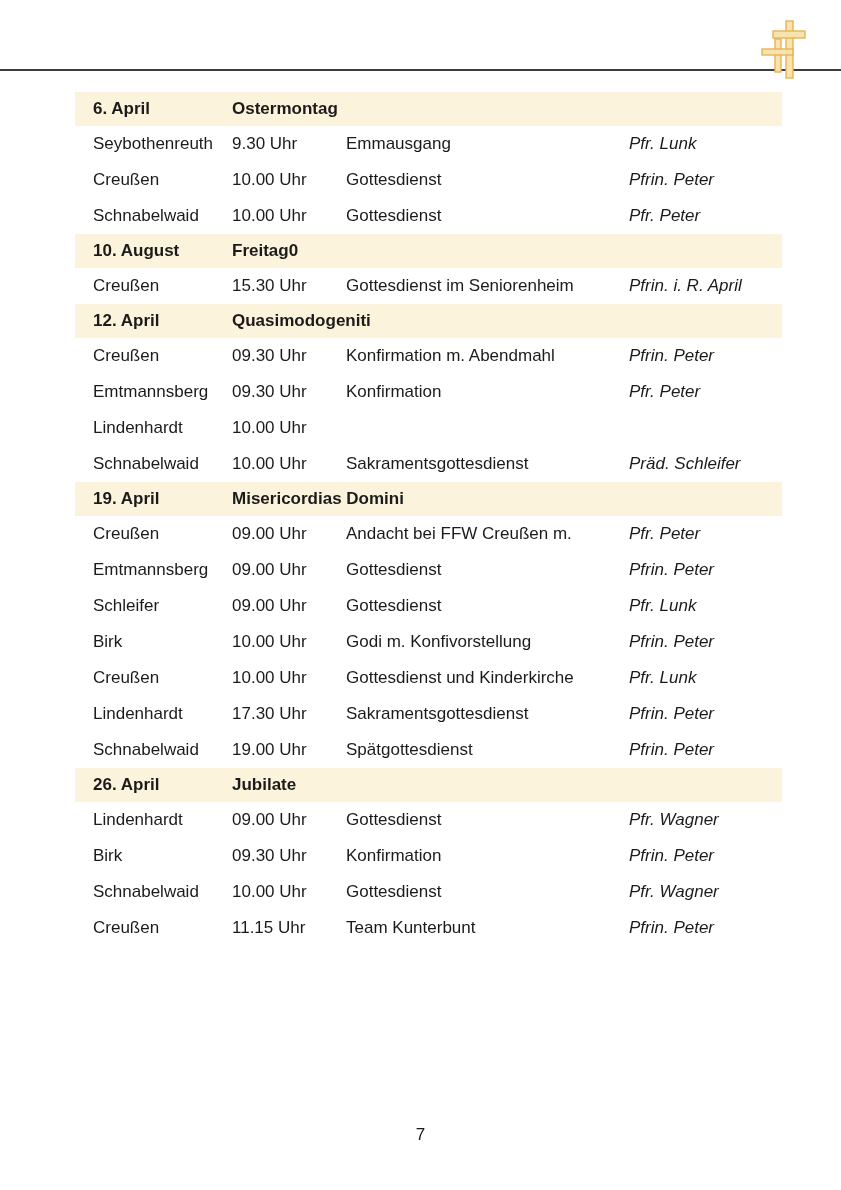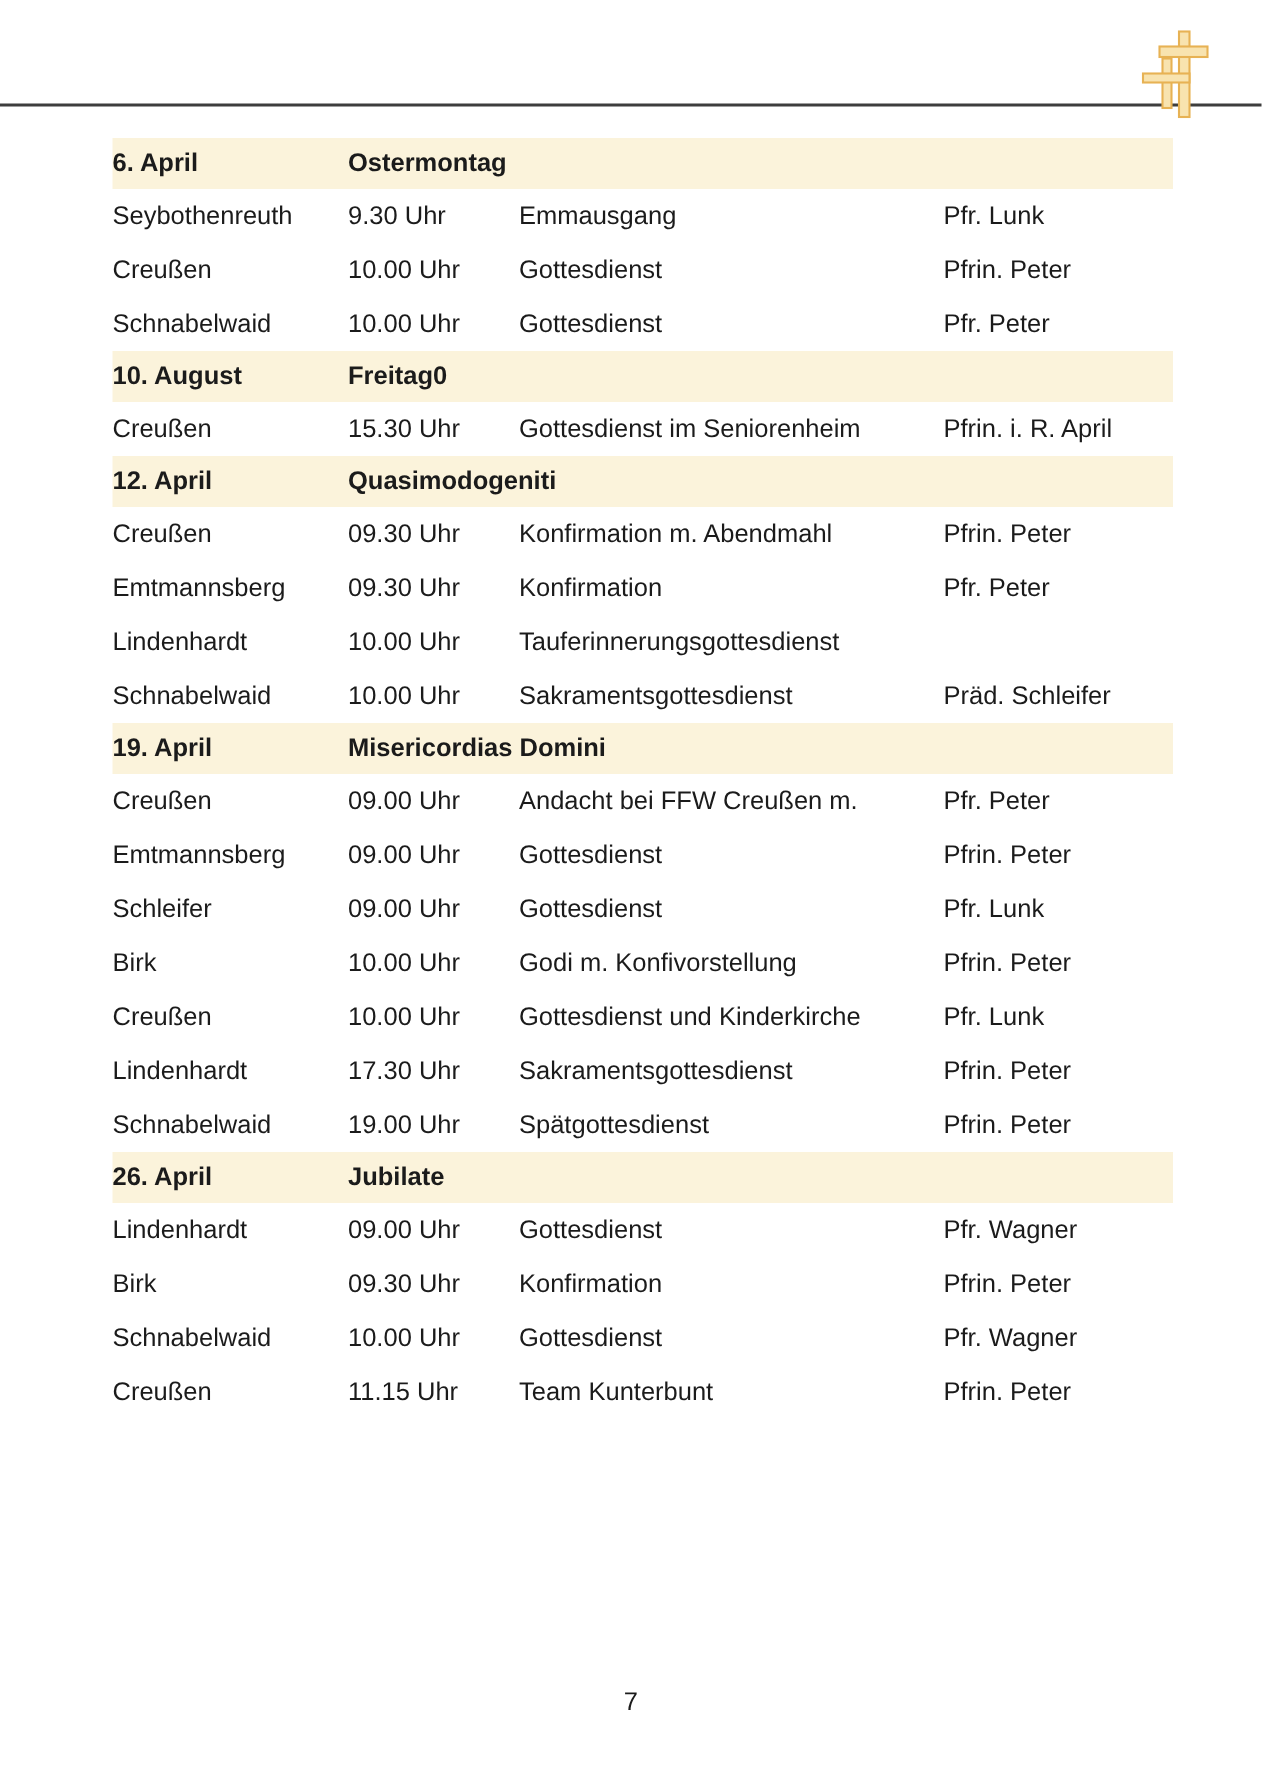--- a/index.html
+++ b/index.html
@@ -14,24 +14,24 @@
   .band {
     display:flex; align-items:center; height:34px;
     background:#fbf3db; font-weight:bold;
   }
   .row {
     display:flex; align-items:flex-end;
     min-height:36px; padding:6px 0; box-sizing:border-box;
     line-height:24px;
   }
   .cell { box-sizing:border-box; }
-  .c1 { width:157px; padding-left:0; flex-shrink:0; }
+  .c1 { width:157px; padding-left:18px; flex-shrink:0; }
   .c2 { width:114px; flex-shrink:0; }
   .c3 { width:283px; flex-shrink:0; }
-  .c4 { width:153px; flex-shrink:0; }
+  .c4 { width:153px; flex-shrink:0;font-style:italic; }
   .pagenum {
     position:absolute; left:0; top:1125px; width:841px;
     text-align:center; font-size:17px;
   }
 </style>
 </head>
 <body>
 
 <div class="topline"></div>
 
@@ -94,21 +94,20 @@
   </div>
   <div class="row">
     <div class="cell c1">Emtmannsberg</div>
     <div class="cell c2">09.30 Uhr</div>
     <div class="cell c3">Konfirmation</div>
     <div class="cell c4">Pfr. Peter</div>
   </div>
   <div class="row">
     <div class="cell c1">Lindenhardt</div>
     <div class="cell c2">10.00 Uhr</div>
-    <div class="cell c3">Tauferinnerungsgottesdienst</div>
   </div>
   <div class="row">
     <div class="cell c1">Schnabelwaid</div>
     <div class="cell c2">10.00 Uhr</div>
     <div class="cell c3">Sakramentsgottesdienst</div>
     <div class="cell c4">Präd. Schleifer</div>
   </div>
 
   <div class="band">
     <div class="cell c1">19. April</div>

